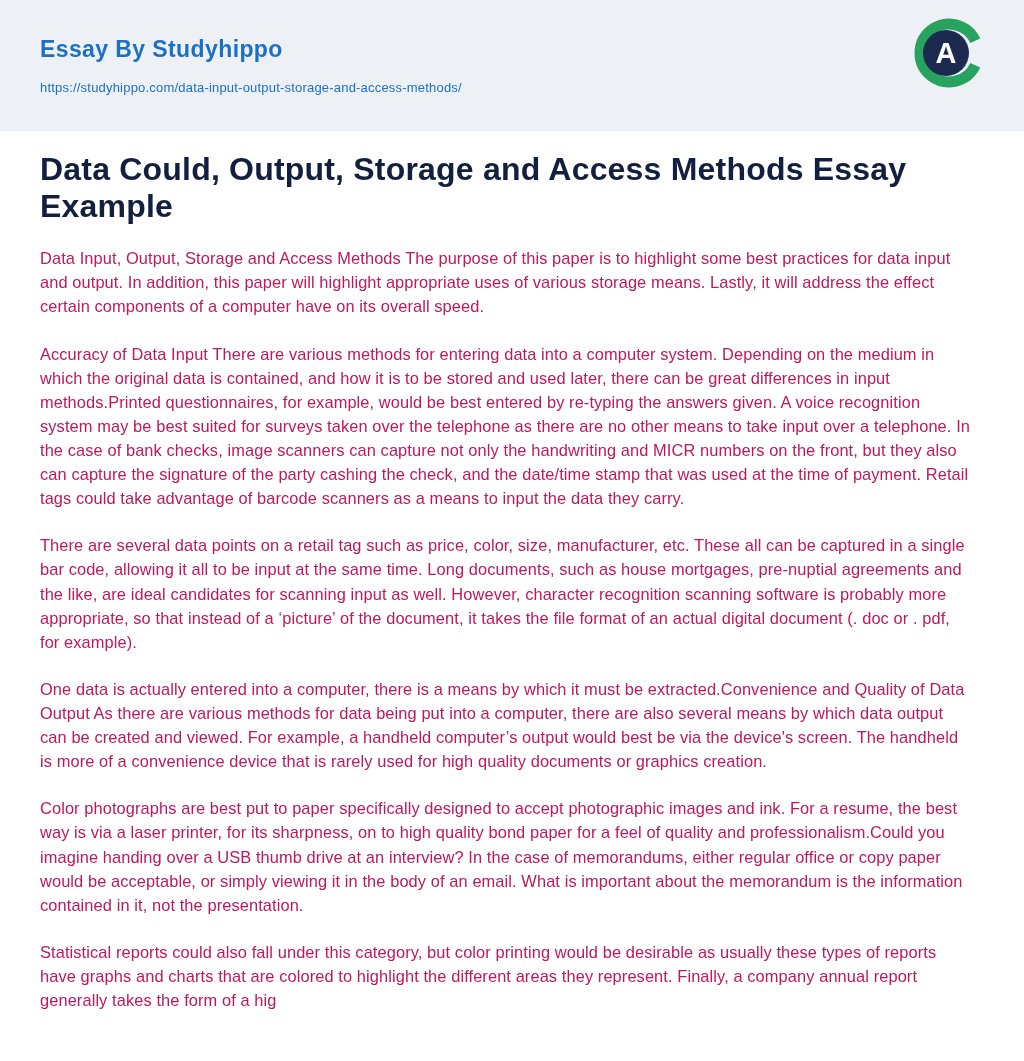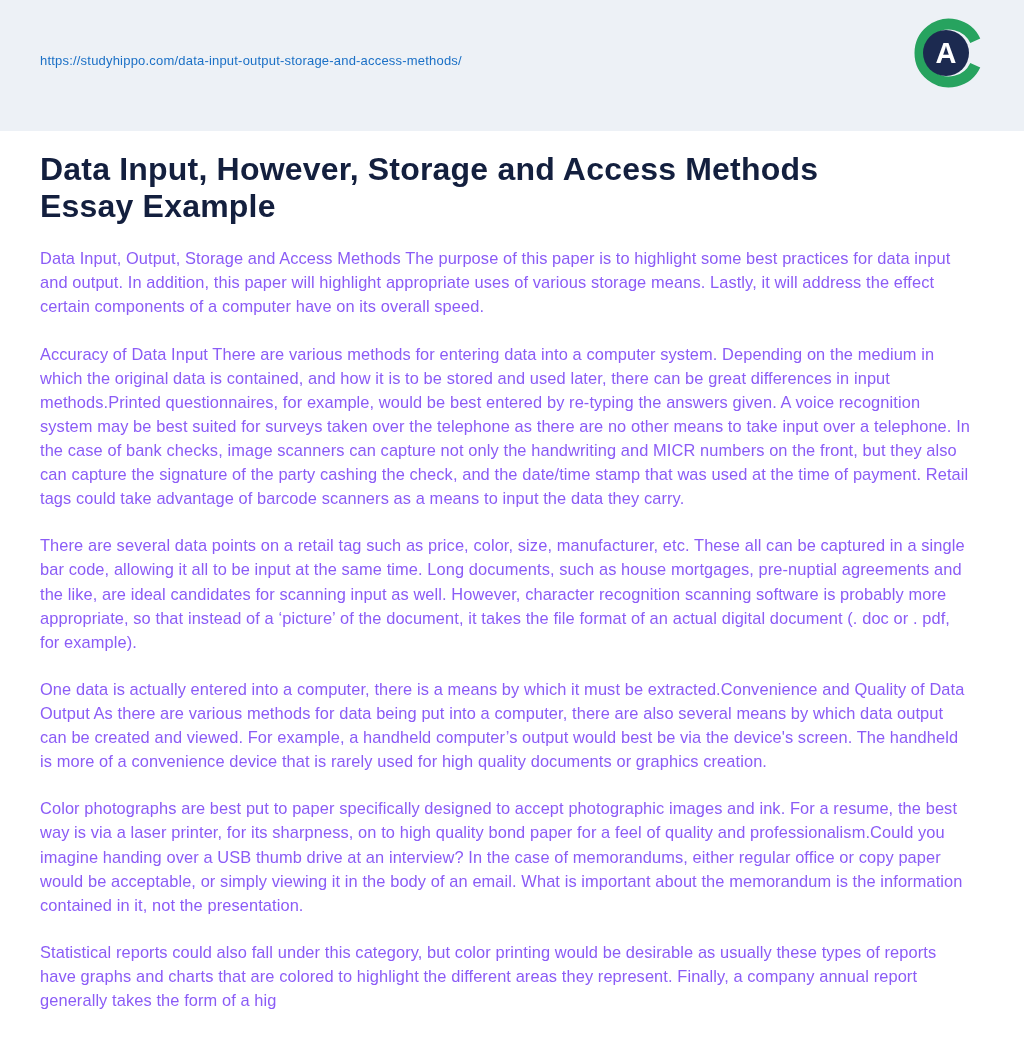--- a/index.html
+++ b/index.html
@@ -45,46 +45,47 @@
   .title {
     color: #131f3e;
     font-size: 32px;
     line-height: 1.16;
     font-weight: 700;
     margin: 0 0 21px 0;
     max-width: 880px;
     letter-spacing: 0.2px;
   }
   .para {
-    color: #8b5cf6;
+    color: #be185d;
     font-size: 16.4px;
     line-height: 1.47;
     margin: 0 12px 23px 0;
     letter-spacing: 0.1px;
     max-width: 944px;
   }
 </style>
 </head>
 <body>
 
 <header class="header">
+  <h2 class="brand">Essay By Studyhippo</h2>
   <div>
     <a class="source-url" href="#">https://studyhippo.com/data-input-output-storage-and-access-methods/</a>
   </div>
   <div class="logo">
     <svg width="72" height="72" viewBox="0 0 72 72">
       <path d="M 62.28 48.26 A 29 29 0 1 1 62.28 23.74" fill="none" stroke="#27a35f" stroke-width="11"></path>
       <circle cx="33" cy="36" r="23" fill="#1c2a50"></circle>
       <text x="33" y="46" text-anchor="middle" font-size="29" font-weight="bold" font-family="Liberation Sans, DejaVu Sans, sans-serif" fill="#ffffff">A</text>
     </svg>
   </div>
 </header>
 
 <main class="content">
-  <h1 class="title">Data Input, However, Storage and Access Methods Essay Example</h1>
+  <h1 class="title">Data Could, Output, Storage and Access Methods Essay Example</h1>
   <div>
       <p class="para">Data Input, Output, Storage and Access Methods The purpose of this paper is to highlight some best practices for data input and output. In addition, this paper will highlight appropriate uses of various storage means. Lastly, it will address the effect certain components of a computer have on its overall speed.</p>
       <p class="para">Accuracy of Data Input There are various methods for entering data into a computer system. Depending on the medium in which the original data is contained, and how it is to be stored and used later, there can be great differences in input methods.Printed questionnaires, for example, would be best entered by re-typing the answers given. A voice recognition system may be best suited for surveys taken over the telephone as there are no other means to take input over a telephone. In the case of bank checks, image scanners can capture not only the handwriting and MICR numbers on the front, but they also can capture the signature of the party cashing the check, and the date/time stamp that was used at the time of payment. Retail tags could take advantage of barcode scanners as a means to input the data they carry.</p>
       <p class="para">There are several data points on a retail tag such as price, color, size, manufacturer, etc. These all can be captured in a single bar code, allowing it all to be input at the same time. Long documents, such as house mortgages, pre-nuptial agreements and the like, are ideal candidates for scanning input as well. However, character recognition scanning software is probably more appropriate, so that instead of a ‘picture’ of the document, it takes the file format of an actual digital document (. doc or . pdf, for example).</p>
       <p class="para">One data is actually entered into a computer, there is a means by which it must be extracted.Convenience and Quality of Data Output As there are various methods for data being put into a computer, there are also several means by which data output can be created and viewed. For example, a handheld computer’s output would best be via the device's screen. The handheld is more of a convenience device that is rarely used for high quality documents or graphics creation.</p>
       <p class="para">Color photographs are best put to paper specifically designed to accept photographic images and ink. For a resume, the best way is via a laser printer, for its sharpness, on to high quality bond paper for a feel of quality and professionalism.Could you imagine handing over a USB thumb drive at an interview? In the case of memorandums, either regular office or copy paper would be acceptable, or simply viewing it in the body of an email. What is important about the memorandum is the information contained in it, not the presentation.</p>
       <p class="para">Statistical reports could also fall under this category, but color printing would be desirable as usually these types of reports have graphs and charts that are colored to highlight the different areas they represent. Finally, a company annual report generally takes the form of a hig</p>
     </div>
 </main>
 

